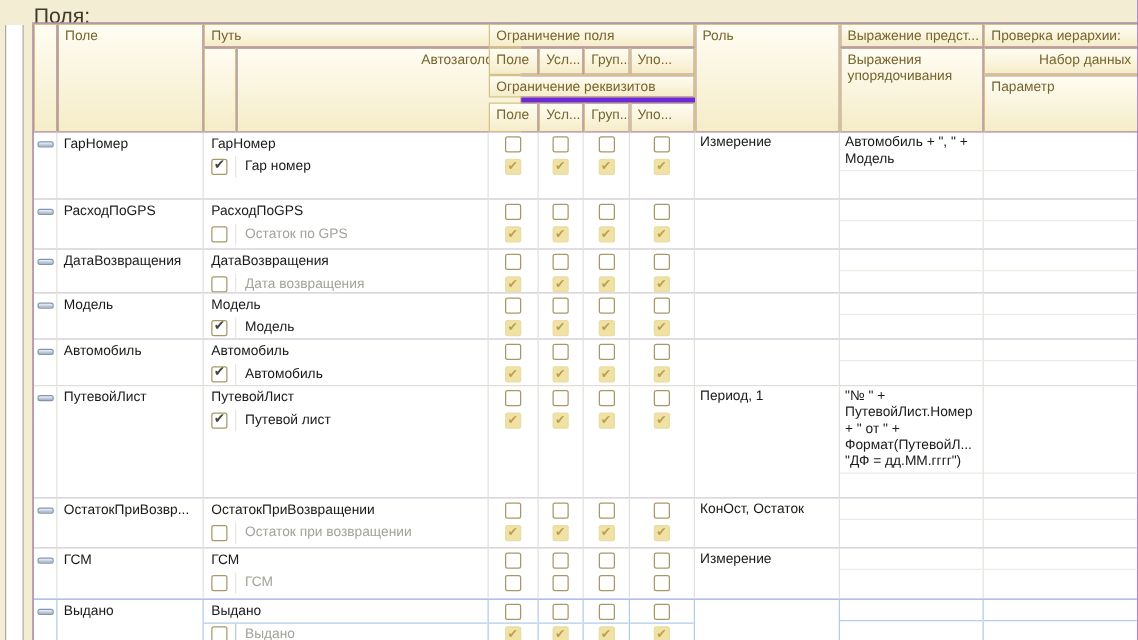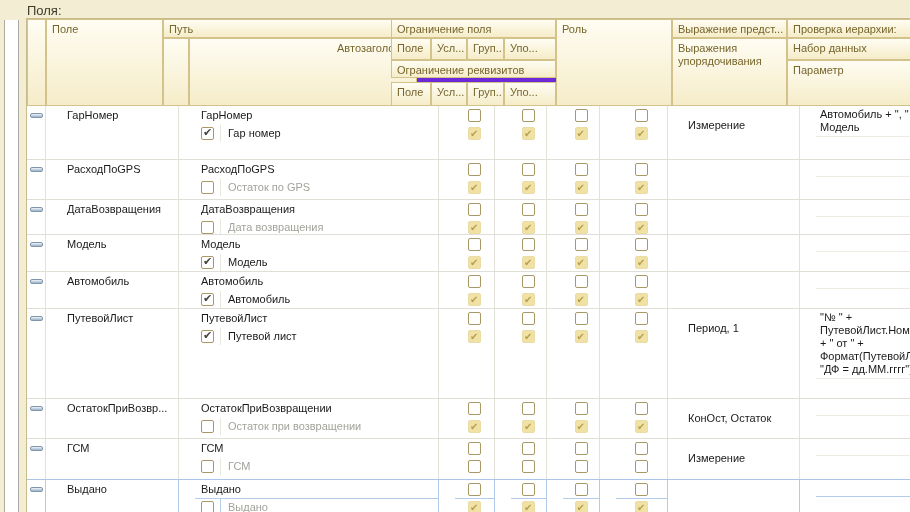--- a/index.html
+++ b/index.html
@@ -3,21 +3,21 @@
 <meta charset="utf-8">
 <style>
   html,body{margin:0;padding:0;}
   body{
     width:910px;height:512px;overflow:hidden;position:relative;
     background:#F3EDD3;
     font-family:"Liberation Sans",sans-serif;
     -webkit-font-smoothing:none;
   }
   .top-label{
-    position:absolute;left:27px;top:3px;font-size:13px;color:#3F3B2B;
+    position:absolute;left:27px;top:3px;font-size:17px;color:#3F3B2B;
   }
   .left-panel{
     position:absolute;left:4px;top:20px;width:13px;bottom:0;
     background:#FFFFFF;border-left:1px solid #ABABA3;border-right:1px solid #ABABA3;
   }
   .table{
     position:absolute;left:26px;top:18px;width:884px;height:494px;
     background:#6d28d9;border-left:1px solid #C9BC8C;border-top:1px solid #C9BC8C;
     overflow:hidden;box-sizing:border-box;
   }
@@ -32,21 +32,21 @@
   }
   .hcell.wrap{white-space:normal;}
   
   .tbody{position:relative;}
   .row{
     display:grid;
     grid-template-columns:19px 117px 26px 202px 40px 36px 37px 52px 116px 115px 124px;
     grid-template-rows:19px 17px 1fr;
     border-top:1px solid #DFDFD7;
     box-sizing:border-box;overflow:hidden;background:#fff;
-    font-size:11px;line-height:13px;color:#1A1A1A;gap:16px;
+    font-size:11px;line-height:13px;color:#1A1A1A;
   }
   .row:first-child{border-top:none;}
   .c{box-sizing:border-box;overflow:hidden;}
   .vb{border-right:1px solid #E2E2DA;}
   .icon-cell{grid-area:1/1/4/2;padding:7px 0 0 3px;}
   .dash-icon{
     display:block;width:13px;height:5px;border:1px solid #8296AB;border-radius:2px;
     background:linear-gradient(180deg,#EDF3F9 0%,#9DB2C8 100%);box-sizing:border-box;
   }
   .field-cell{grid-area:1/2/4/3;padding:3px 4px 0 5px;white-space:nowrap;}
@@ -70,21 +70,21 @@
   .r-line2{height:17px;}
   .cb{
     width:13px;height:13px;box-sizing:border-box;border:1px solid #A79967;border-radius:2px;
     background:#fff;position:relative;flex:none;
   }
   .cb.on::after{
     content:"\2714";position:absolute;left:1px;top:-2px;font-size:11px;color:#45453F;
   }
   .cb.amber{border-color:#EADCA4;background:#F0E1A5;}
   .cb.amber.on::after{color:#B99F4F;top:-1px;font-size:10px;}
-  .role-cell{grid-area:1/9/4/10;padding:13px 4px 0 4px;white-space:nowrap;}
+  .role-cell{grid-area:1/9/4/10;padding:2px 4px 0 4px;white-space:nowrap;}
   .expr-cell{grid-area:1/10/4/11;display:flex;flex-direction:column;}
   .hier-cell{grid-area:1/11/4/12;display:flex;flex-direction:column;border-right:none;}
   .sub-main{
     box-sizing:border-box;min-height:17px;padding:2px 4px;white-space:pre-line;
     border-bottom:1px solid #ECECE4;overflow:hidden;
   }
   
   .row.sel{border-top-color:#A9C6E8;}
   .row.sel .vb{border-right-color:#B3CCEB;}
   .row.sel .path-line1,.row.sel .r-line1{border-bottom-color:#B3CCEB;}
@@ -114,21 +114,21 @@
     <div class="hcell" style="left:364px;top:41px;width:165px;height:18px;">Ограничение реквизитов</div>
     <div class="hcell" style="left:364px;top:63px;width:40px;height:24px;">Поле</div>
     <div class="hcell" style="left:404px;top:63px;width:36px;height:24px;">Усл...</div>
     <div class="hcell" style="left:440px;top:63px;width:37px;height:24px;">Груп...</div>
     <div class="hcell" style="left:477px;top:63px;width:52px;height:24px;">Упо...</div>
 
     <div class="hcell" style="left:529px;top:0;width:116px;height:87px;">Роль</div>
     <div class="hcell" style="left:645px;top:0;width:115px;height:19px;text-align:right;">Выражение предст...</div>
     <div class="hcell wrap" style="left:645px;top:19px;width:115px;height:68px;">Выражения упорядочивания</div>
     <div class="hcell" style="left:760px;top:0;width:124px;height:19px;">Проверка иерархии:</div>
-    <div class="hcell" style="left:760px;top:19px;width:124px;height:22px;">Набор данных</div>
+    <div class="hcell" style="left:760px;top:19px;width:124px;height:22px;text-align:right;">Набор данных</div>
     <div class="hcell" style="left:760px;top:41px;width:124px;height:46px;">Параметр</div>
   </div>
   <div class="tbody" id="tbody">
       <div class="row" style="height: 53px;">
         <div class="c vb icon-cell">
           <span class="dash-icon"></span>
         </div>
         <div class="c vb field-cell">ГарНомер</div>
         <div class="c vb path-cell">
           <div class="path-line1">ГарНомер</div>

